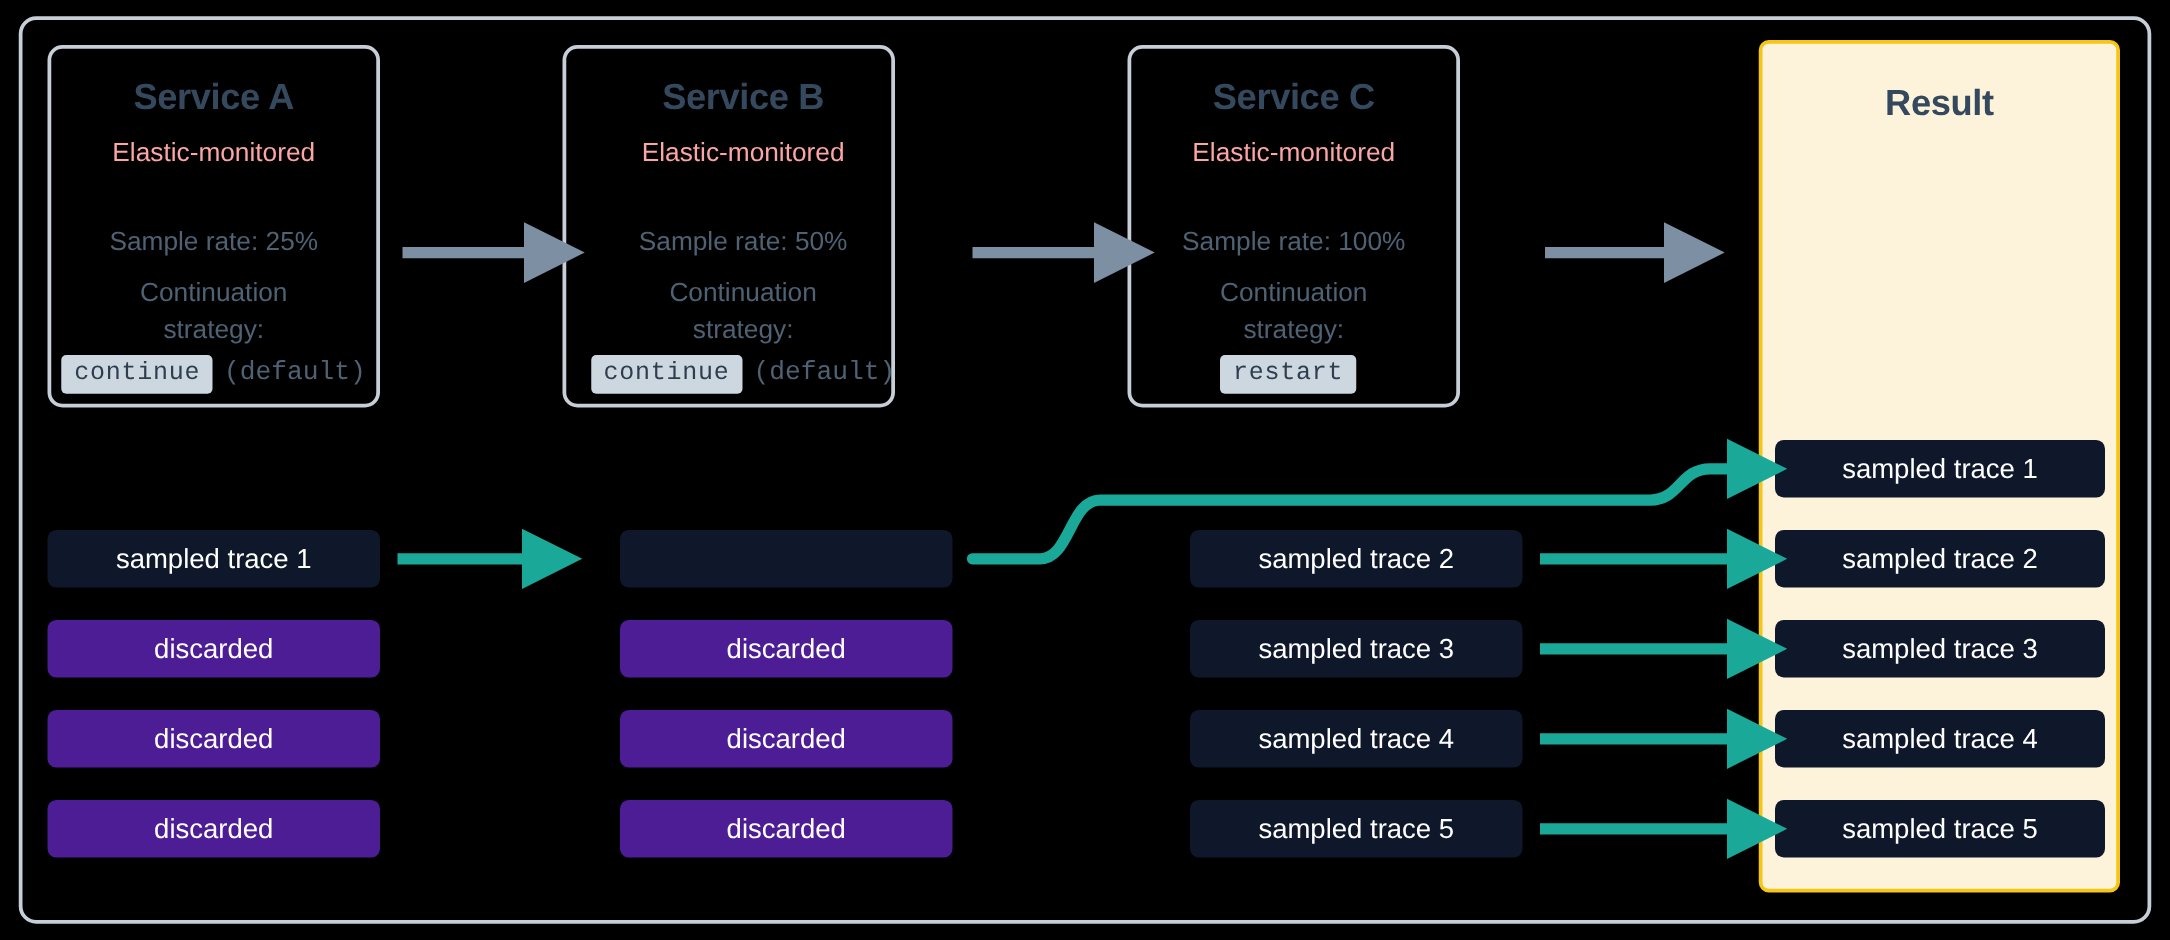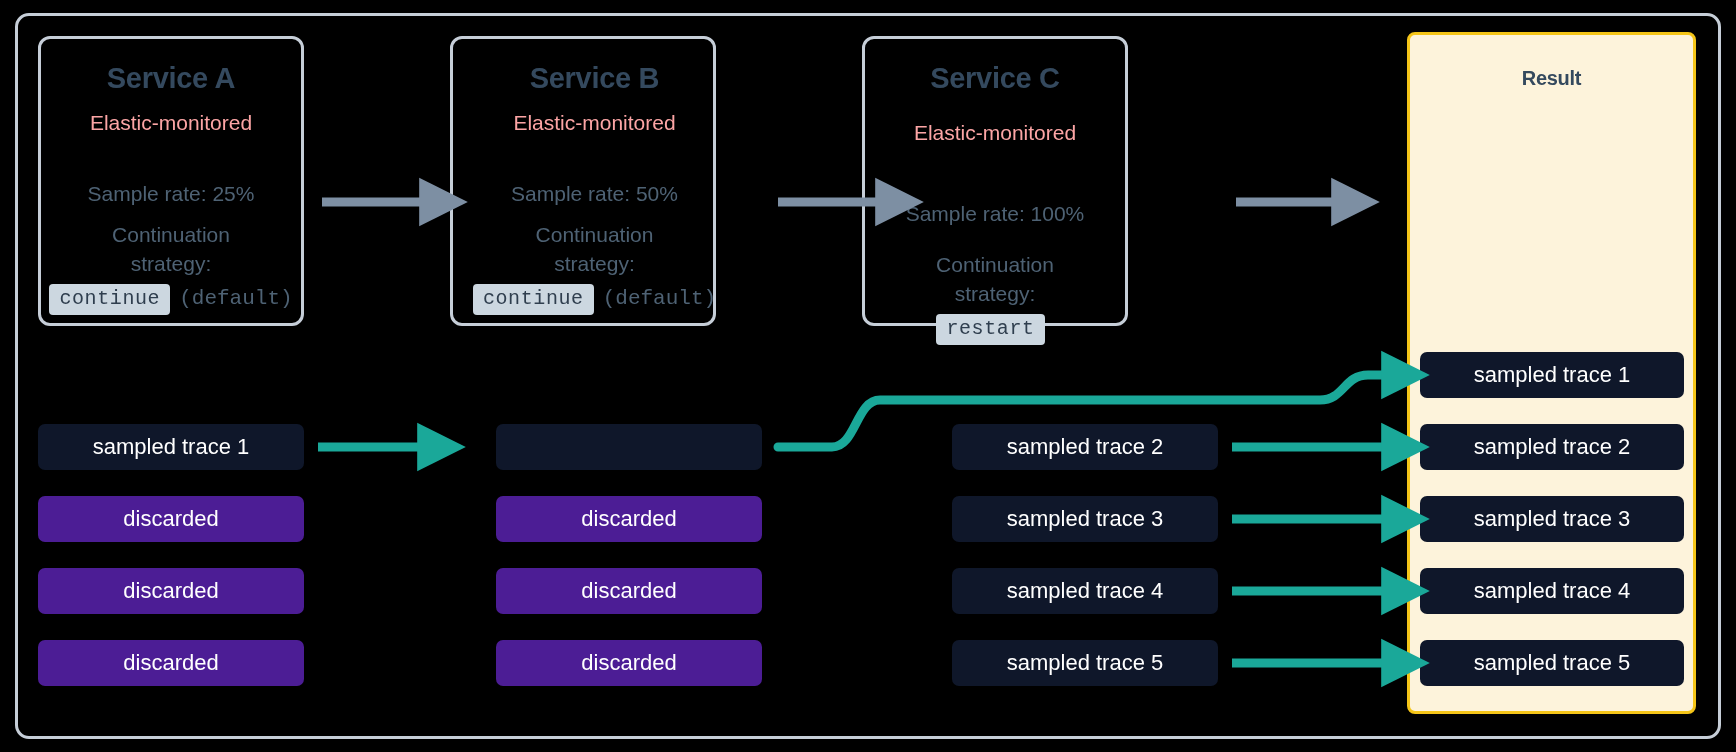--- a/index.html
+++ b/index.html
@@ -92,21 +92,21 @@
     width: 289px; height: 682px;
     background: #fdf3db;
     border: 3px solid #f5c518;
     border-radius: 8px;
   }
   .result-title {
     position: absolute;
     top: 32px;
     width: 100%;
     text-align: center;
-    font-size: 20px;
+    font-size: 29px;
     font-weight: bold;
     color: #34495e;
     letter-spacing: -0.3px;
   }
   
   .bar {
     position: absolute;
     height: 46px;
     border-radius: 7px;
     display: flex;
@@ -154,21 +154,21 @@
     <div class="service-strategy">
       <div>Continuation</div>
       <div>strategy:</div>
       <div class="strategy-row">
         <span class="code-badge">continue</span>
         <span class="default-note">(default)</span>
       </div>
     </div>
   </div>
 
-  <div class="service-box" style="left:862px; width:266px;gap:10px;">
+  <div class="service-box" style="left:902px; width:266px;">
     <div class="service-title">Service C</div>
     <div class="service-sub">Elastic-monitored</div>
     <div class="service-rate">Sample rate: 100%</div>
     <div class="service-strategy">
       <div>Continuation</div>
       <div>strategy:</div>
       <div class="strategy-row">
         <span class="code-badge">restart</span>
         <span class="default-note"></span>
       </div>

